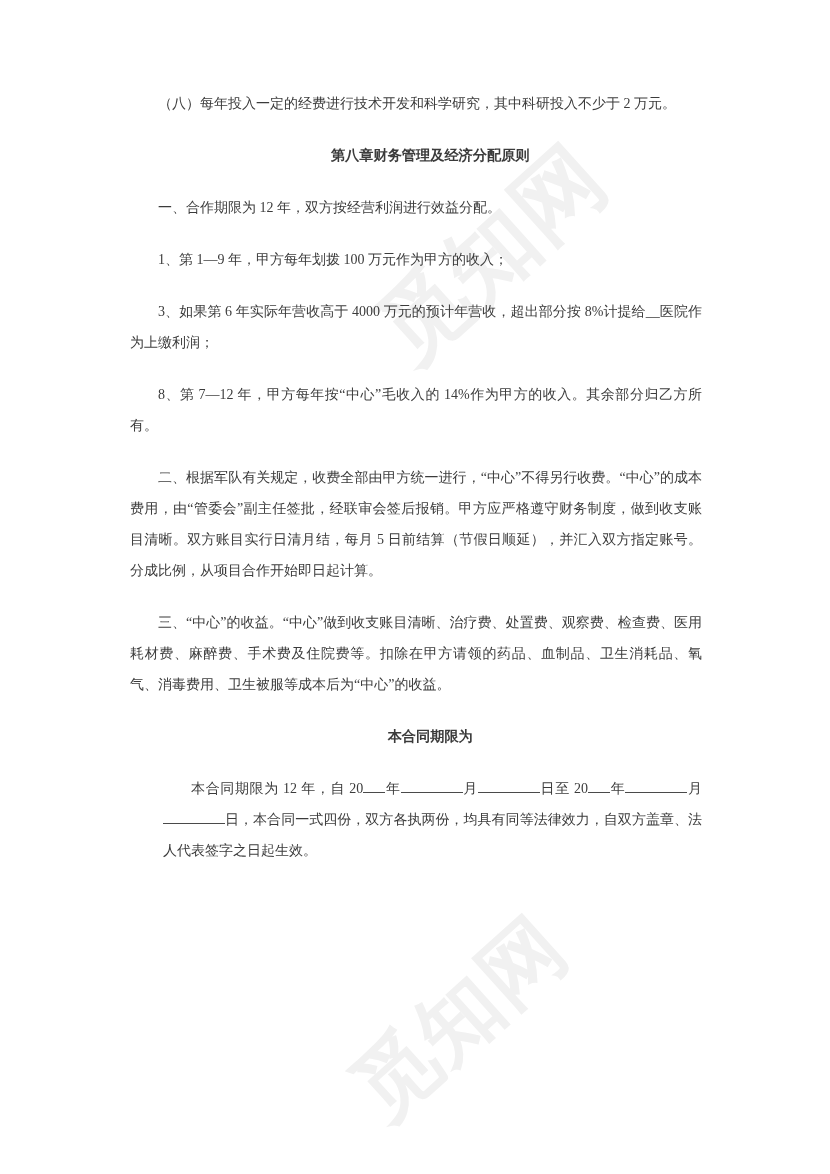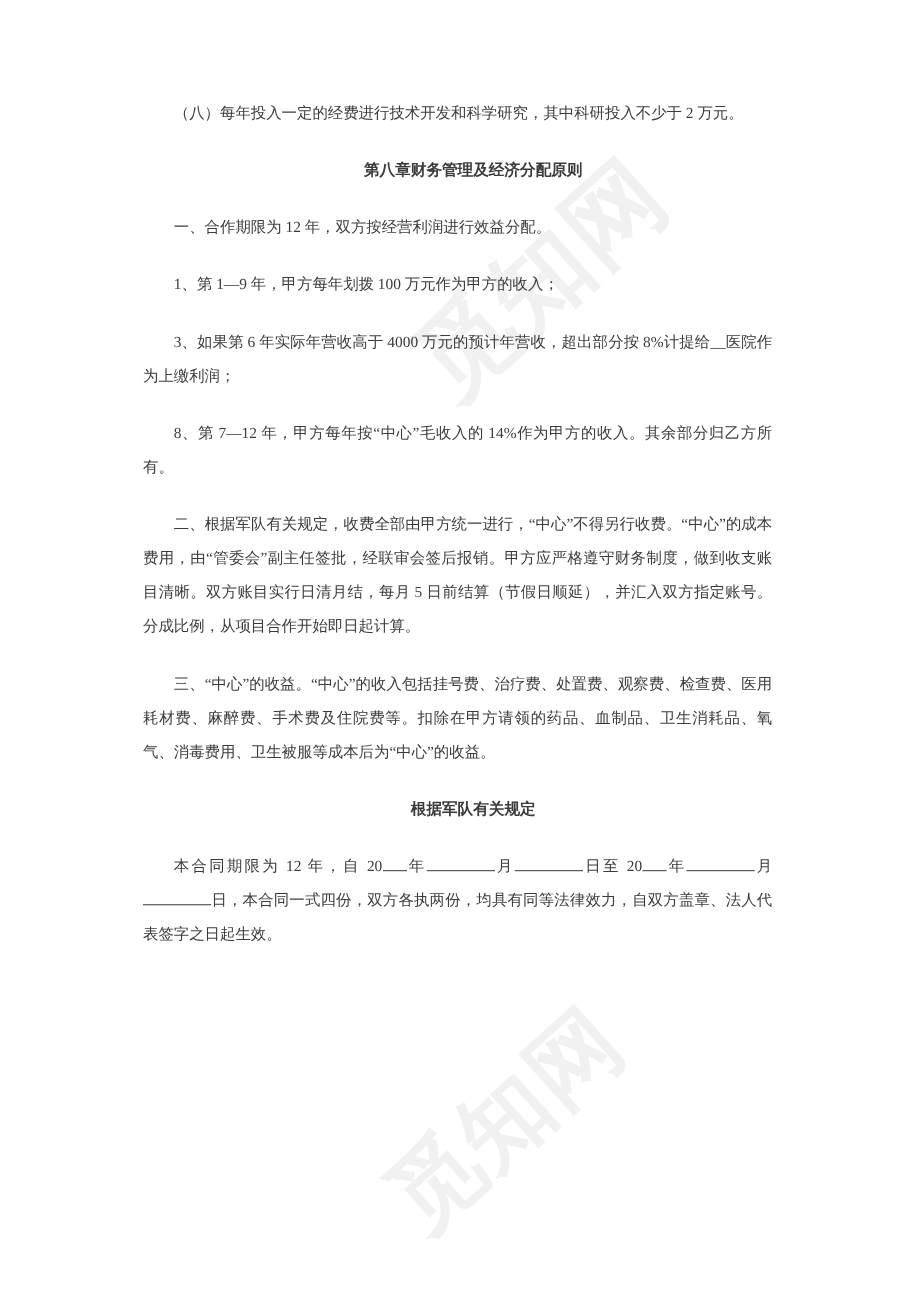--- a/index.html
+++ b/index.html
@@ -70,21 +70,21 @@
   p.para {
     margin: 0 0 21px 0;
     font-size: 14px;
     line-height: 31px;
     text-align: justify;
     text-justify: inter-ideograph;
     text-indent: 2em;
     color: #3b3b3b;
     word-break: break-all;
   }
-  p.para:last-child { margin-bottom: 0; }
+  p.para:last-child { margin-bottom: 0; margin-left: 33px; }
 
   p.heading {
     margin: 0 0 21px 0;
     font-size: 14.2px;
     line-height: 31px;
     font-weight: 700;
     text-indent: 2em;
     color: #3b3b3b;
     font-family: "Liberation Sans", "DejaVu Sans", sans-serif;
     text-align: center;
@@ -122,20 +122,20 @@
 
     <p class="para num">1、第 1—9 年，甲方每年划拨 100 万元作为甲方的收入；</p>
 
 
     <p class="para num">3、如果第 6 年实际年营收高于 4000 万元的预计年营收，超出部分按 8%计提给__医院作为上缴利润；</p>
 
     <p class="para num">8、第 7—12 年，甲方每年按“中心”毛收入的 14%作为甲方的收入。其余部分归乙方所有。</p>
 
     <p class="para">二、根据军队有关规定，收费全部由甲方统一进行，“中心”不得另行收费。“中心”的成本费用，由“管委会”副主任签批，经联审会签后报销。甲方应严格遵守财务制度，做到收支账目清晰。双方账目实行日清月结，每月 5 日前结算（节假日顺延），并汇入双方指定账号。分成比例，从项目合作开始即日起计算。</p>
 
-    <p class="para">三、“中心”的收益。“中心”的收入包括挂号费、治疗费、处置费、观察费、检查费、医用耗材费、麻醉费、手术费及住院费等。扣除在甲方请领的药品、血制品、卫生消耗品、氧气、消毒费用、卫生被服等成本后为“中心”的收益。</p>
+    <p class="para">三、“中心”的收益。“中心”做到收支账目清晰、治疗费、处置费、观察费、检查费、医用耗材费、麻醉费、手术费及住院费等。扣除在甲方请领的药品、血制品、卫生消耗品、氧气、消毒费用、卫生被服等成本后为“中心”的收益。</p>
 
-    <p class="heading">根据军队有关规定</p>
+    <p class="heading">本合同期限为</p>
 
     <p class="para"><span>本合同期限为 12 年，自 20</span><span class="blank-line blank-sm"></span><span>年</span><span class="blank-line blank-md"></span><span>月</span><span class="blank-line blank-md"></span><span>日至 20</span><span class="blank-line blank-sm"></span><span>年</span><span class="blank-line blank-md"></span><span>月</span><span class="blank-line blank-md"></span><span>日，本合同一式四份，双方各执两份，均具有同等法律效力，自双方盖章、法人代表签字之日起生效。</span></p>
 
   </div>
 </div>
 
 </body></html>

